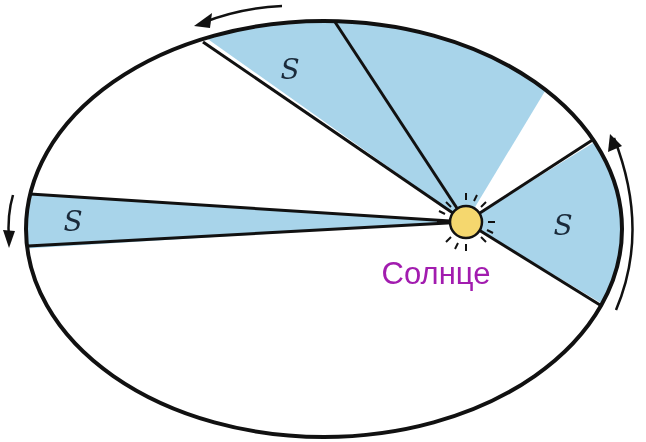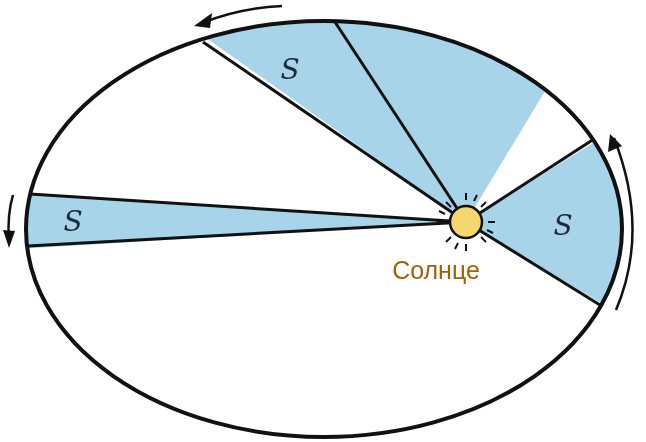--- a/index.html
+++ b/index.html
@@ -10,22 +10,22 @@
     font-family: "DejaVu Serif", "Liberation Serif", serif;
     font-style: italic;
     font-size: 28px;
     color: #1a2a3a;
     transform: translate(-50%, -50%);
     line-height: 1;
   }
   .sun-label {
     position: absolute;
     font-family: "Liberation Sans", "DejaVu Sans", sans-serif;
-    font-size: 25px;
-    color: #a16207;
+    font-size: 31px;
+    color: #a21caf;
     transform: translateX(-50%);
     white-space: nowrap;
   }
 </style>
 </head>
 <body>
 
 <div id="canvas">
   <svg width="646" height="442" viewBox="0 0 646 442">
     <defs>

